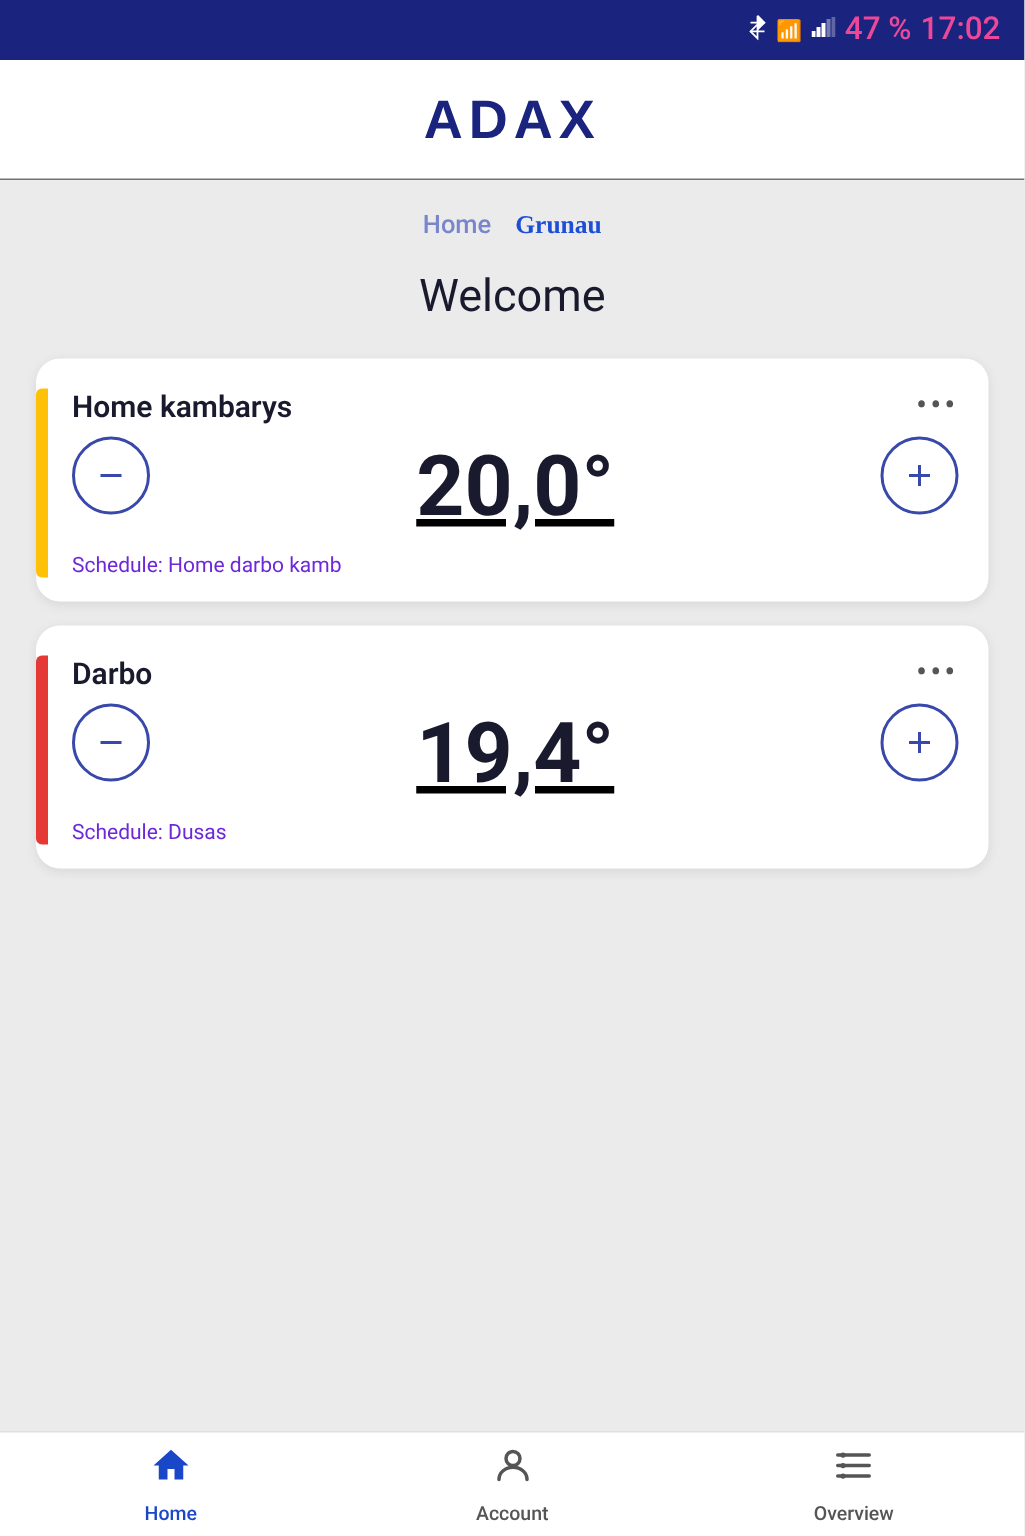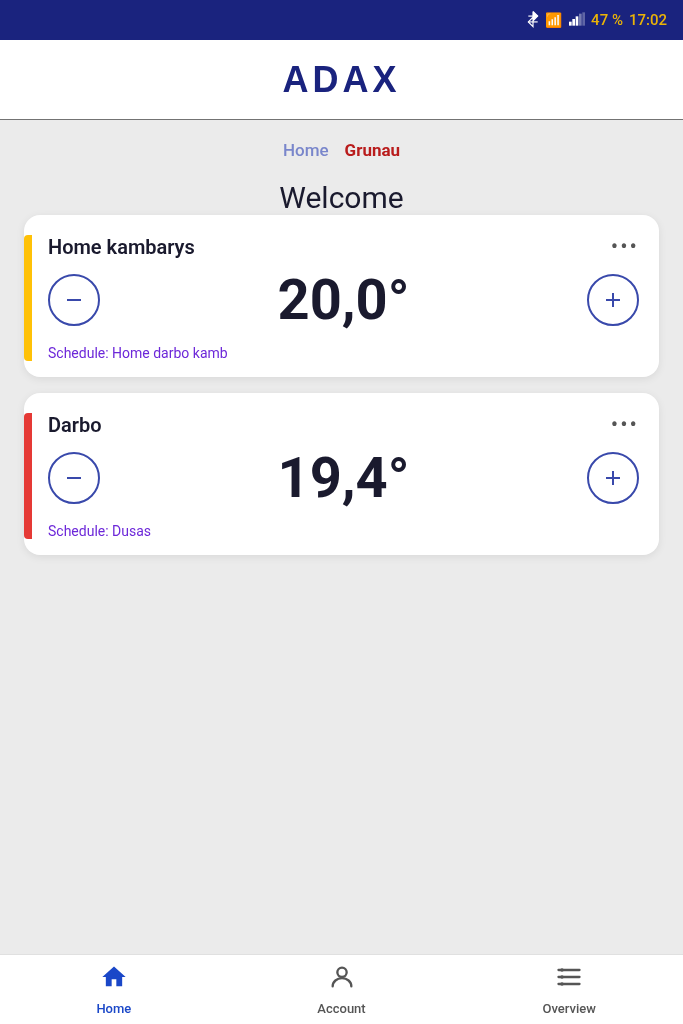--- a/index.html
+++ b/index.html
@@ -24,22 +24,22 @@
       gap: 6px;
     }
 
     .status-bar-icons {
       display: flex;
       align-items: center;
       gap: 6px;
     }
 
     .status-text {
-      color: #eab308;
-      font-size: 15px;
+      color: #ec4899;
+      font-size: 21px;
       font-weight: 500;
     }
 
     .status-icon {
       color: white;
       font-size: 14px;
     }
 
     
     .header {
@@ -75,30 +75,32 @@
       margin-bottom: 20px;
     }
 
     .breadcrumb-item {
       font-size: 17px;
       font-weight: 500;
       color: #7986cb;
     }
 
     .breadcrumb-item.active {
-      color: #b91c1c;
+      color: #1d4ed8;
       font-weight: 700;
+      font-family: Liberation Serif, serif;
     }
 
     
     .welcome-title {
       text-align: center;
       font-size: 30px;
       font-weight: 400;
       color: #1a1a2e;
+      margin-bottom: 24px;
     }
 
     
     .device-card {
       background: white;
       border-radius: 16px;
       padding: 20px 20px 16px 0;
       margin-bottom: 16px;
       display: flex;
       align-items: stretch;
@@ -142,23 +144,24 @@
     .card-menu-btn {
       font-size: 22px;
       color: #555;
       cursor: pointer;
       letter-spacing: 2px;
       line-height: 1;
     }
 
     .card-controls {
       display: flex;
-      align-items: center;
+      align-items: flex-start;
       justify-content: space-between;
       margin-bottom: 12px;
+      text-decoration: underline;
     }
 
     .control-btn {
       width: 52px;
       height: 52px;
       border-radius: 50%;
       border: 2px solid #3949ab;
       background: transparent;
       cursor: pointer;
       display: flex;

